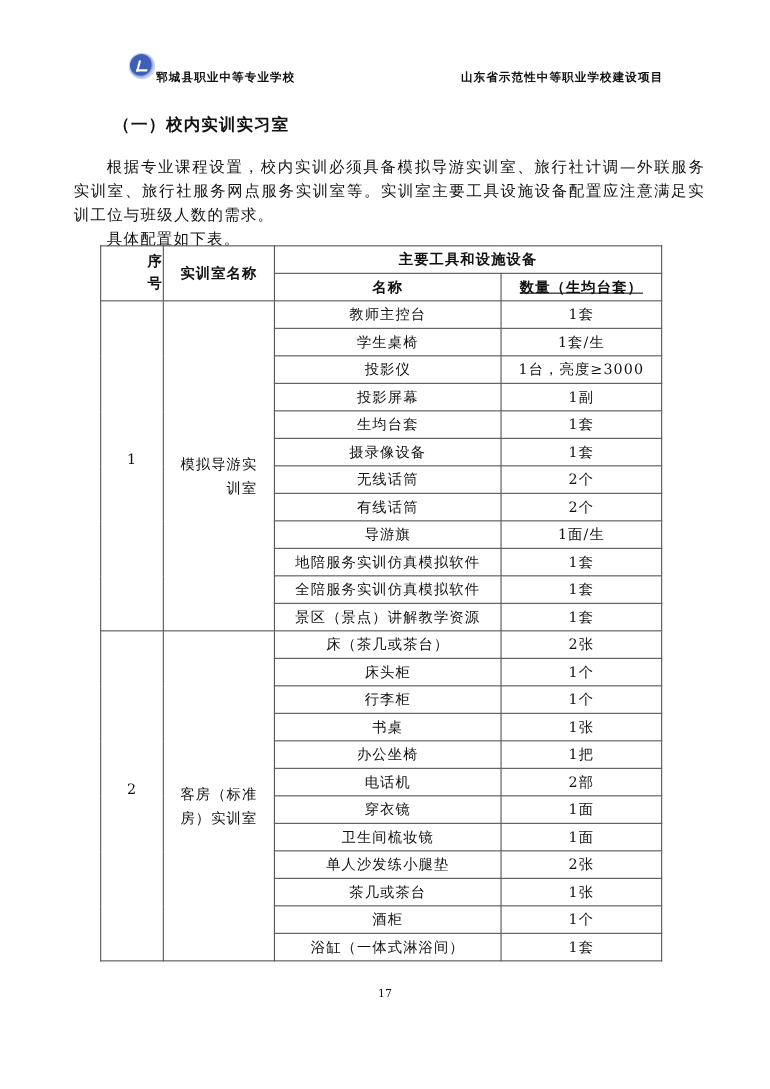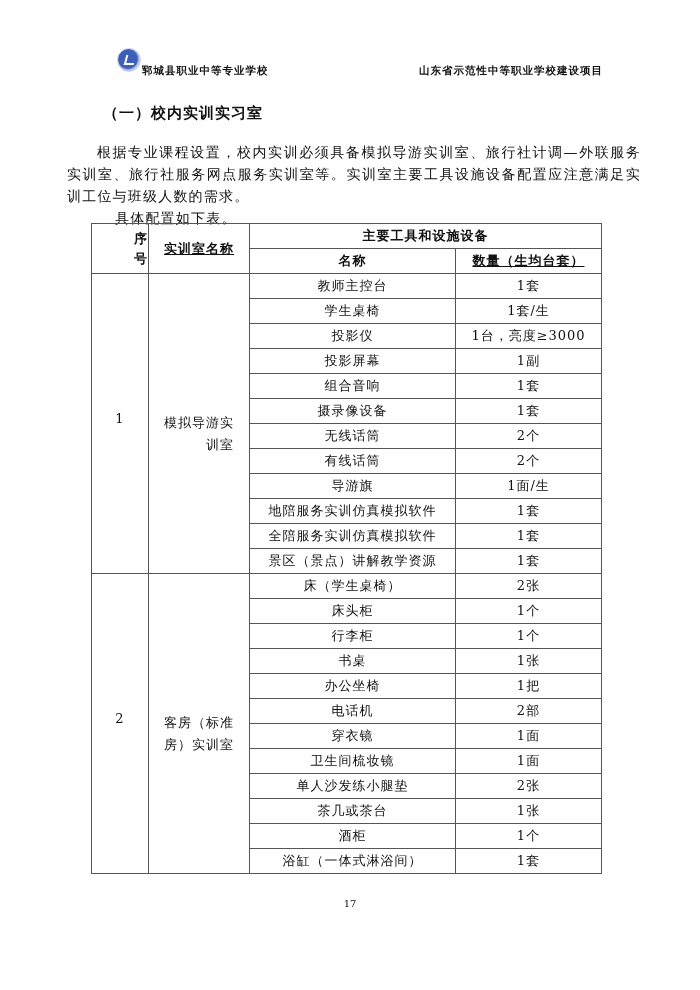--- a/index.html
+++ b/index.html
@@ -9,25 +9,25 @@
   .logo { position: absolute; left: 0; top: 0; width: 22px; height: 22px; border-radius: 50%;
           background: radial-gradient(circle at 45% 45%, #3d5fb8 0 55%, #8fa2d6 60%, #dfe6f5 75%, #ffffff 100%);
           border: 1px solid #c9d2ea; }
   .logo::after { content: ""; position: absolute; left: 7px; top: 6px; width: 8px; height: 8px;
           border-bottom: 2px solid #fff; border-left: 2px solid #fff; transform: skewX(-15deg); }
   .header-left { position: absolute; left: 25px; top: 16px; font-size: 10.5px; letter-spacing: 1px; font-weight: bold; }
   .header-right { position: absolute; right: 0; top: 16px; font-size: 10.5px; letter-spacing: 1px; font-weight: bold; text-align: center; }
   .section-title { position: absolute; left: 103px; top: 104px; font-size: 15px; font-weight: bold; letter-spacing: 1px; text-align: center; }
   .para { position: absolute; left: 67px; width: 574px; font-size: 14px; line-height: 22px; letter-spacing: 1.2px; text-align: justify; margin-top: 10px; }
   .p1 { top: 131px; text-indent: 30px; }
-  .p2 { top: 197px; left: 115px; }
+  .p2 { top: 197px; left: 97px; }
   table.equip { position: absolute; left: 91px; top: 223px; border-collapse: collapse; font-size: 13px; }
   table.equip td, table.equip th { border: 1px solid #555; padding: 0; text-align: center; vertical-align: middle; height: 24px; letter-spacing: 1px; }
   table.equip th { font-weight: bold; font-size: 13px; }
-  .c1 { width: 38px; } .c2 { width: 100px; text-decoration: underline; } .c3 { width: 205px; } .c4 { width: 145px; text-decoration: underline; }
+  .c1 { width: 38px; } .c2 { width: 100px; } .c3 { width: 205px; } .c4 { width: 145px; text-decoration: underline; }
   .seq { vertical-align: middle; }
   .seq-num { display: block; margin-top: -10px; }
   .room-name { line-height: 22px; }
   .page-num { position: absolute; left: 350px; top: 898px; font-size: 10px; transform: translateX(-50%); }
 </style>
 </head>
 <body>
 
 <div class="header">
   <div class="logo"></div>
@@ -66,21 +66,21 @@
       </tr>
       <tr>
         <td>投影仪</td>
         <td>1台，亮度≥3000</td>
       </tr>
       <tr>
         <td>投影屏幕</td>
         <td>1副</td>
       </tr>
       <tr>
-        <td>组合音响</td>
+        <td>生均台套</td>
         <td>1套</td>
       </tr>
       <tr>
         <td>摄录像设备</td>
         <td>1套</td>
       </tr>
       <tr>
         <td>无线话筒</td>
         <td>2个</td>
       </tr>
@@ -102,21 +102,21 @@
       </tr>
       <tr>
         <td>景区（景点）讲解教学资源</td>
         <td>1套</td>
       </tr>
       <tr>
         <td rowspan="12" class="seq">
           <span class="seq-num">2</span>
         </td>
         <td rowspan="12" class="room-name"><span style="display: inline-block; width: 70px; margin-top: 20px; font-family: Liberation Serif, serif;">客房（标准房）实训室</span></td>
-        <td>床（学生桌椅）</td>
+        <td>床（茶几或茶台）</td>
         <td>2张</td>
       </tr>
       <tr>
         <td>床头柜</td>
         <td>1个</td>
       </tr>
       <tr>
         <td>行李柜</td>
         <td>1个</td>
       </tr>

